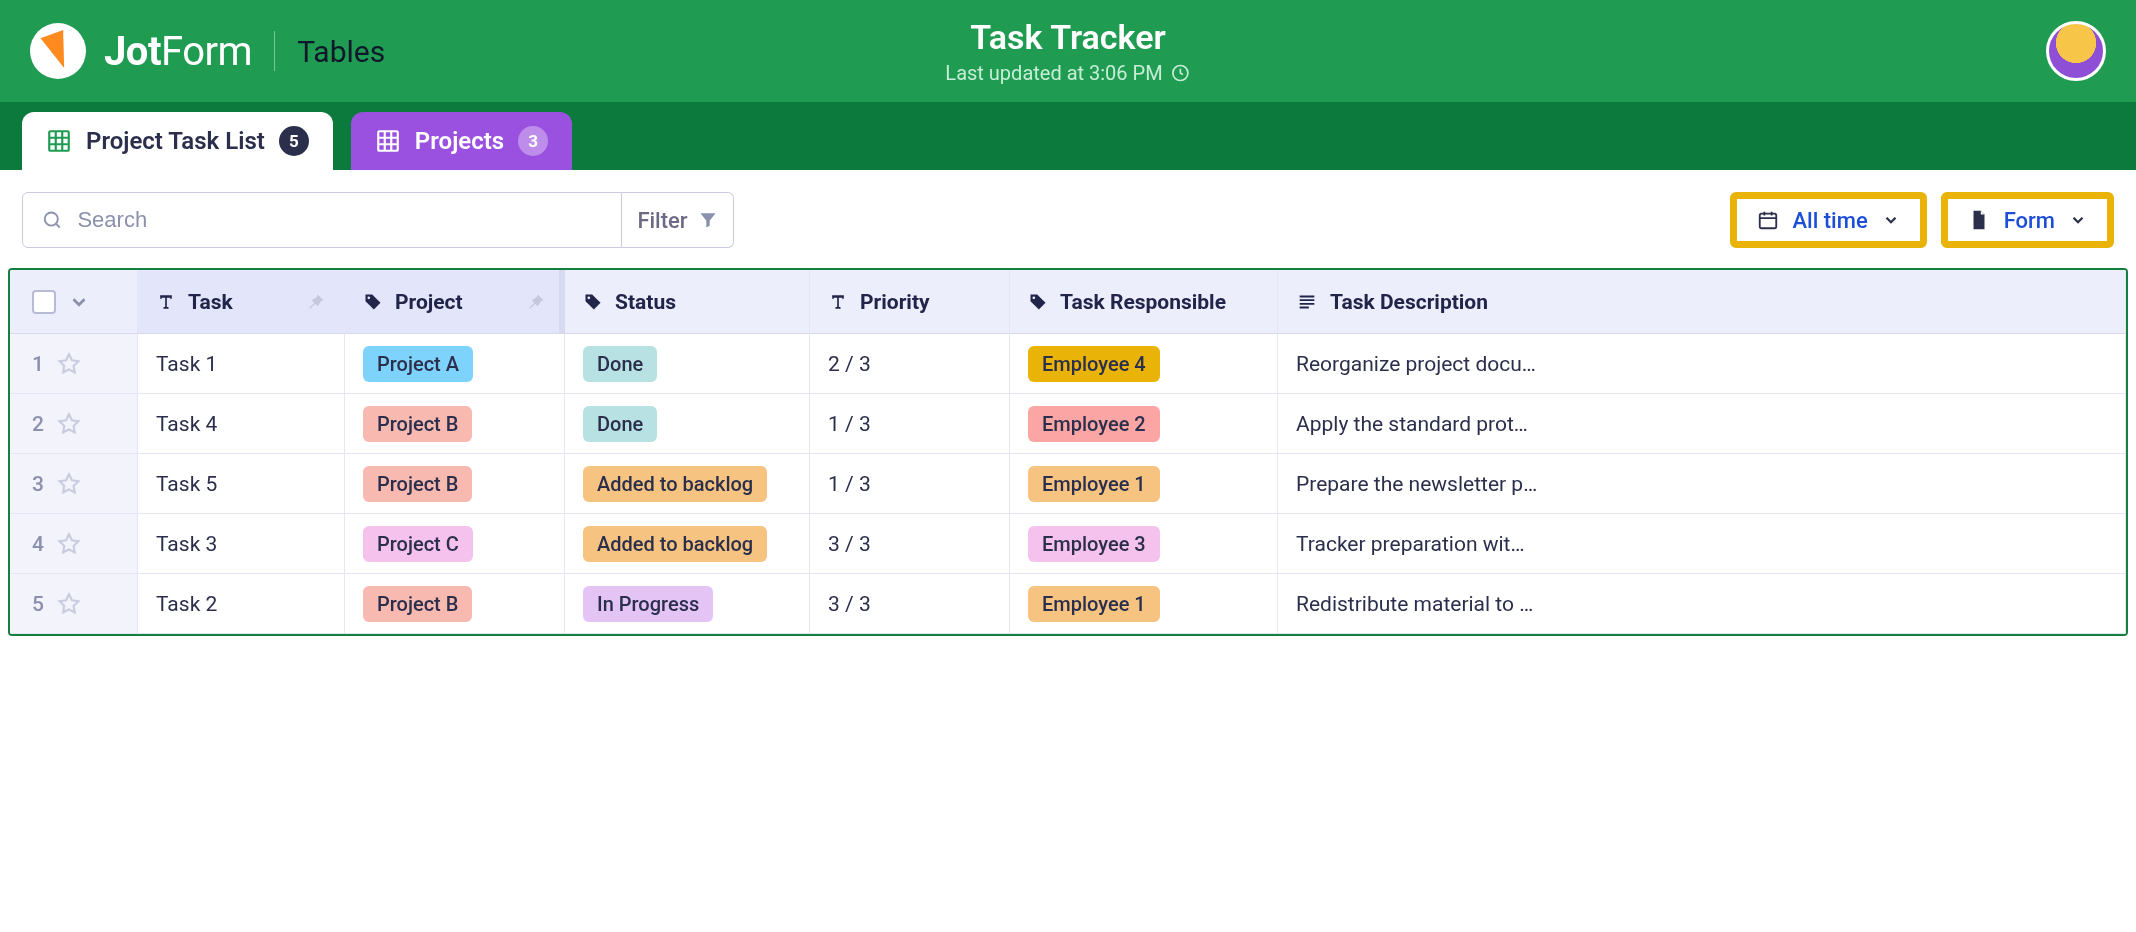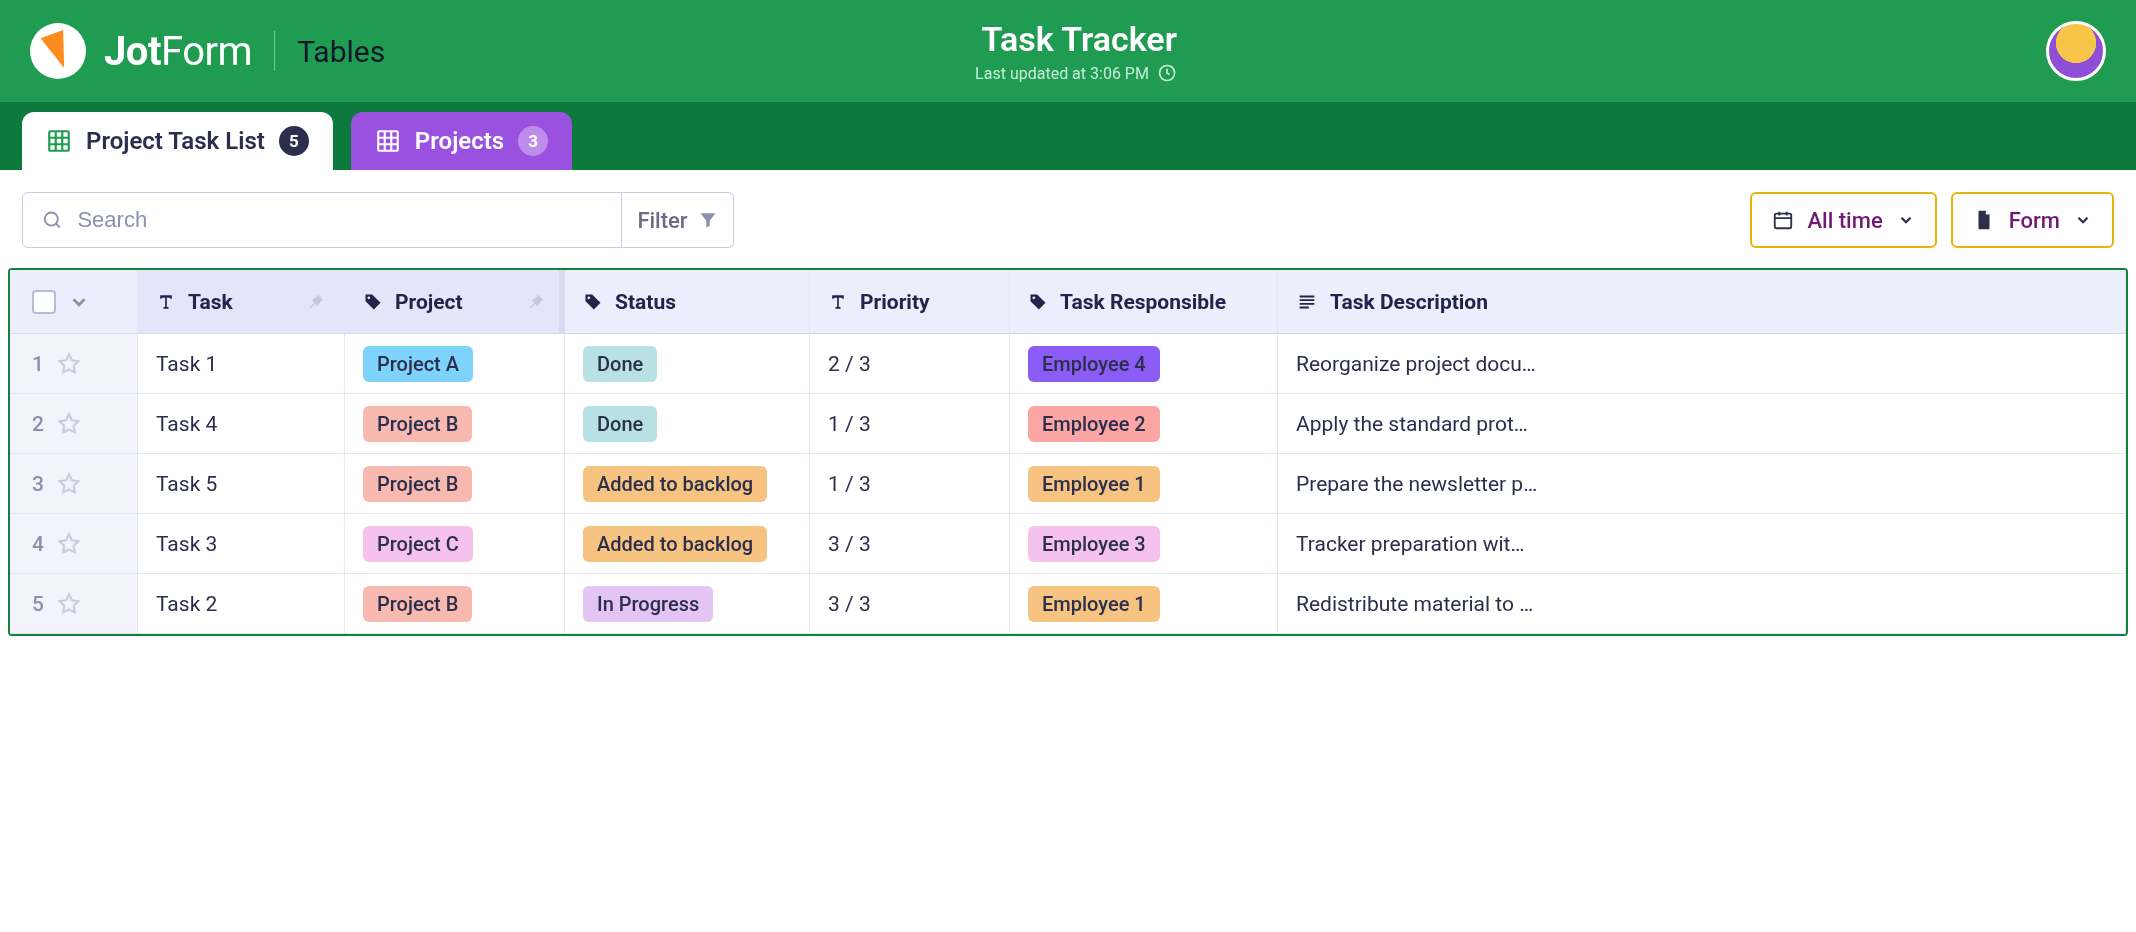--- a/index.html
+++ b/index.html
@@ -42,24 +42,24 @@
   }
   .logo-text .thin { font-weight:400; }
   .divider-vertical {
     width:1px; height:40px; background: rgba(255,255,255,0.4);
     margin: 0 22px;
   }
   .tables-label { color:#0f172a; font-size:30px; font-weight:400; }
 
   .title-block {
     position:absolute; left:50%; top:50%; transform:translate(-50%,-50%);
-    text-align:right; color:#fff;margin-left:8px;
+    text-align:center; color:#fff;
   }
   .title-block .title { font-size:34px; font-weight:600; }
-  .title-block .sub   { font-size:16px; color: #c6eed6; margin-top:4px; display:flex; align-items:center; justify-content:center; gap:8px;}
+  .title-block .sub   { font-size:20px; color: #c6eed6; margin-top:4px; display:flex; align-items:center; justify-content:center; gap:8px;}
   .avatar {
     margin-left:auto;
     width:60px;height:60px;border-radius:50%;
     background: radial-gradient(circle at 50% 35%, #f7c648 0 45%, #8e4fd6 46% 100%);
     border:3px solid #fff;
   }
 
   
   .tabbar {
     background:#0d7a3d;
@@ -113,25 +113,25 @@
     height:56px; width:112px;
     border:1px solid #c9ccde; border-left:none;
     border-radius:0 6px 6px 0;
     display:flex; align-items:center; justify-content:center;
     gap:10px; color:#6d6a85; font-size:22px; font-weight:500;
     cursor:pointer;
   }
   .spacer { flex:1; }
   .pill-btn {
     height:56px;
-    border:2px solid #eab308;
+    border:7px solid #eab308;
     border-radius:6px;
     display:flex; align-items:center;
     padding:0 20px; gap:14px;
-    font-size:22px; font-weight:500; color:#701a75;
+    font-size:22px; font-weight:500; color:#1d4ed8;
     cursor:pointer;
   }
 
   
   .table {
     border:2px solid #15803d;
     border-radius:4px;
     margin: 0 8px;
     overflow:hidden;
   }
@@ -343,21 +343,21 @@
      </div>
      <div class="cell col-task">Task 1</div>
      <div class="cell col-proj">
           <span class="tag" style="background:#7dd3fc">Project A</span>
         </div>
      <div class="cell col-stat">
           <span class="tag" style="background:#b7e1e2">Done</span>
         </div>
      <div class="cell col-prio">2 / 3</div>
      <div class="cell col-resp">
-          <span class="tag" style="background:#8b5cf6">Employee 4</span>
+          <span class="tag" style="background:#eab308">Employee 4</span>
         </div>
      <div class="cell col-desc">Reorganize project docu…</div>
       </div>
       <div class="trow">
         <div class="cell col-idx">
         <span>2</span>
         <span class="star">
           <svg width="26" height="26" viewBox="0 0 24 24" fill="none" stroke="#c9ccde" stroke-width="2">
               <path d="m12 3 2.7 5.5 6 .9-4.4 4.3 1 6L12 17l-5.4 2.7 1-6L3.3 9.4l6-.9z"></path>
             </svg>

